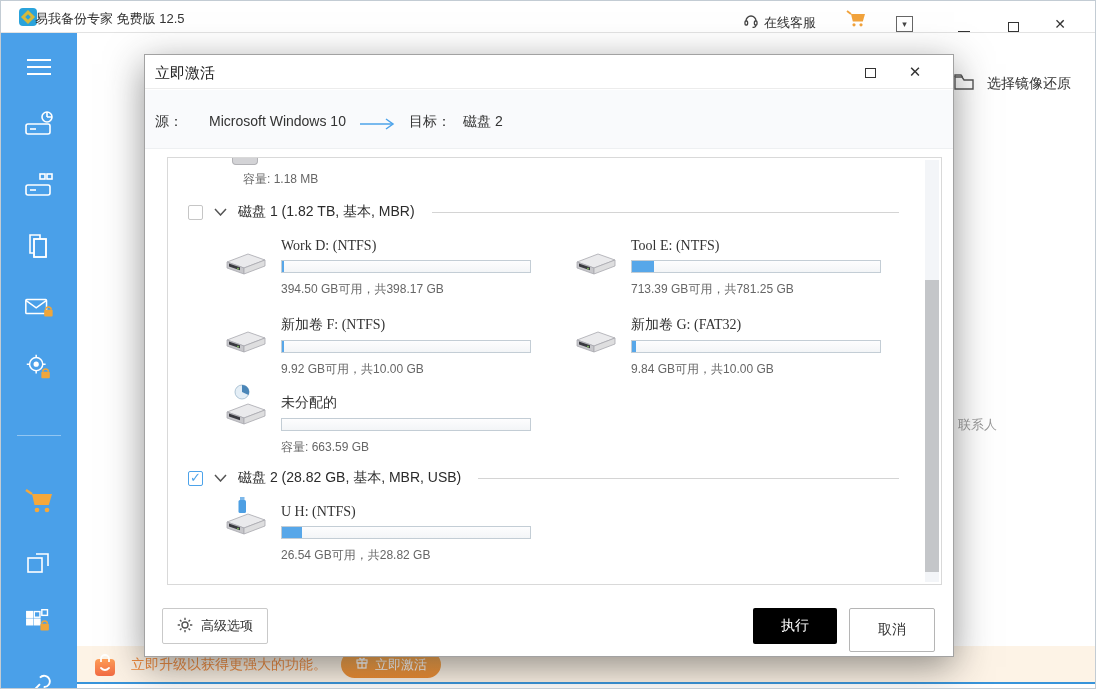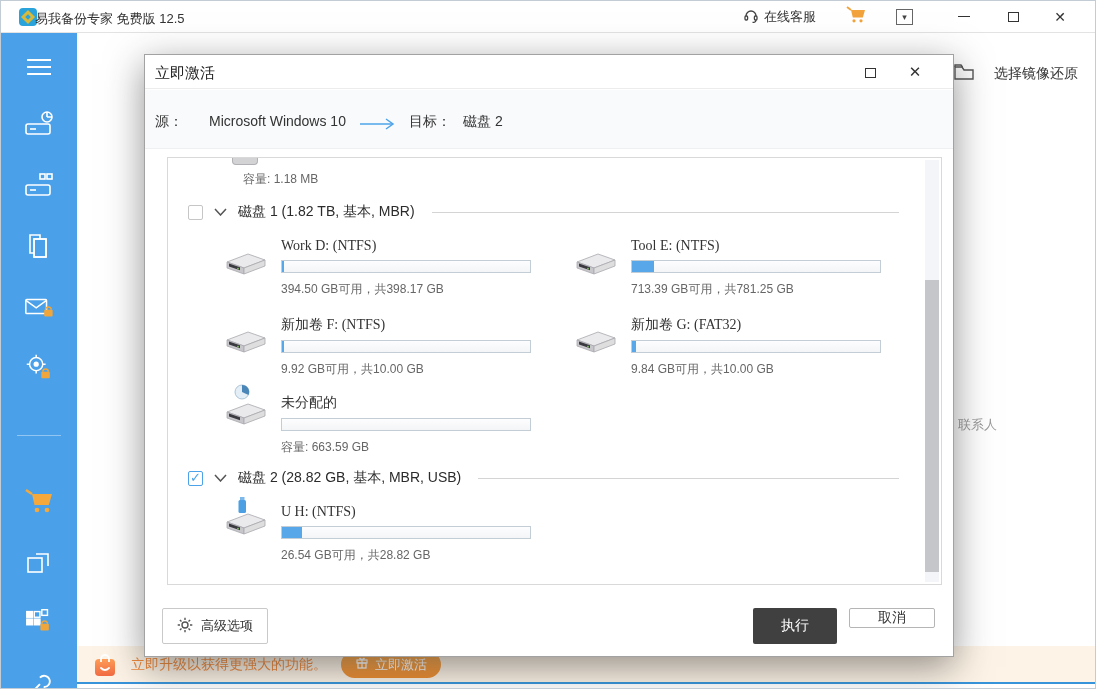--- a/index.html
+++ b/index.html
@@ -10,36 +10,36 @@
   
   .titlebar { position:absolute; left:0; top:0; width:100%; height:32px; background:#fff;
               border-bottom:1px solid #e3e3e3; z-index:3; }
   .logo { position:absolute; left:18px; top:7px; width:18px; height:18px; background:#2aa3db;
           border-radius:4px; }
   .logo::before { content:""; position:absolute; left:4px; top:4px; width:10px; height:10px;
                   background:#d8b93a; transform:rotate(45deg); }
   .logo::after { content:""; position:absolute; left:7px; top:7px; width:4px; height:4px;
                  background:#2aa3db; transform:rotate(45deg); }
   .app-title { position:absolute; left:34px; top:9px; font-size:13px; color:#333; }
-  .tb-item { position:absolute; top:0; height:31px; display:flex; align-items:center; gap:5px; cursor:default; }
+  .tb-item { position:absolute; top:0; height:31px; display:flex; align-items:flex-end; gap:5px; cursor:default; }
   .tb-glyph { font-size:14px; color:#333; }
   .winbox { width:11px; height:10px; border:1px solid #333; display:inline-block; }
   .winmin { width:12px; height:0; border-top:1px solid #333; display:inline-block; }
   .update-box { width:17px; height:16px; border:1px solid #666; display:flex; align-items:center;
                 justify-content:center; font-size:9px; color:#444; }
   .service-label { font-size:13px; color:#333; }
 
   
   .sidebar { position:absolute; left:0; top:32px; width:76px; height:657px; background:#4aa0e9; z-index:3; }
   .side-icon { position:absolute; left:50%; transform:translateX(-50%); width:32px; height:32px;
                display:flex; align-items:center; justify-content:center; cursor:pointer; }
   .side-divider { position:absolute; left:16px; width:44px; height:1px; background:rgba(255,255,255,.4); }
 
   
-  .restore-entry { position:absolute; left:952px; top:61px; display:flex; align-items:center; gap:19px; z-index:1; }
+  .restore-entry { position:absolute; left:952px; top:71px; display:flex; align-items:center; gap:12px; z-index:1; }
   .restore-label { font-size:14px; color:#333; }
   .contacts-label { position:absolute; left:957px; top:415px; font-size:13px; color:#9a9a9a; z-index:1; }
 
   
   .upgrade-bar { position:absolute; left:76px; right:0; top:645px; height:37px; background:#fdf3e6; z-index:2; }
   .bag-icon { position:absolute; left:16px; top:7px; }
   .upgrade-msg { position:absolute; left:54px; top:10px; font-size:14px; color:#f08a3c; }
   .activate-btn { position:absolute; left:264px; top:5px; height:27px; padding:0 14px; border-radius:14px;
                   background:linear-gradient(#f9ab4e,#ee8c30); color:#fff; font-size:13px;
                   display:flex; align-items:center; gap:6px; cursor:pointer; border:none; }
@@ -87,23 +87,23 @@
              background:linear-gradient(#fdfdfe,#f3f5f7); }
   .vol-bar .fill { display:block; height:100%; background:#57a7e9; width:0; }
   .vol-info { font-size:12px; color:#666; margin-top:8px; }
 
   .scrollbar { position:absolute; top:2px; right:2px; bottom:2px; width:14px; background:#f3f5f8; }
   .scroll-thumb { position:absolute; left:0; top:120px; width:14px; height:292px; background:#c4c6c9; }
 
   .adv-btn { position:absolute; left:17px; top:553px; width:106px; height:36px; background:#fff;
              border:1px solid #c9c9c9; border-radius:2px; display:flex; align-items:center;
              justify-content:center; gap:8px; font-size:13px; color:#333; cursor:pointer; }
-  .exec-btn { position:absolute; left:608px; top:553px; width:84px; height:36px; background:#404040;
+  .exec-btn { position:absolute; left:608px; top:553px; width:84px; height:36px; background:#000000;
               border:none; border-radius:2px; color:#fff; font-size:14px; cursor:pointer; }
-  .cancel-btn { position:absolute; left:704px; top:553px; width:86px; height:20px; background:#fff;
+  .cancel-btn { position:absolute; left:704px; top:553px; width:86px; height:44px; background:#fff;
                 border:1px solid #b5b5b5; border-radius:2px; color:#333; font-size:14px; cursor:pointer; }
 </style>
 </head>
 <body>
 
 <div id="app">
 
   <div class="titlebar">
     <span class="logo"></span>
     <span class="app-title">易我备份专家 免费版 12.5</span>

